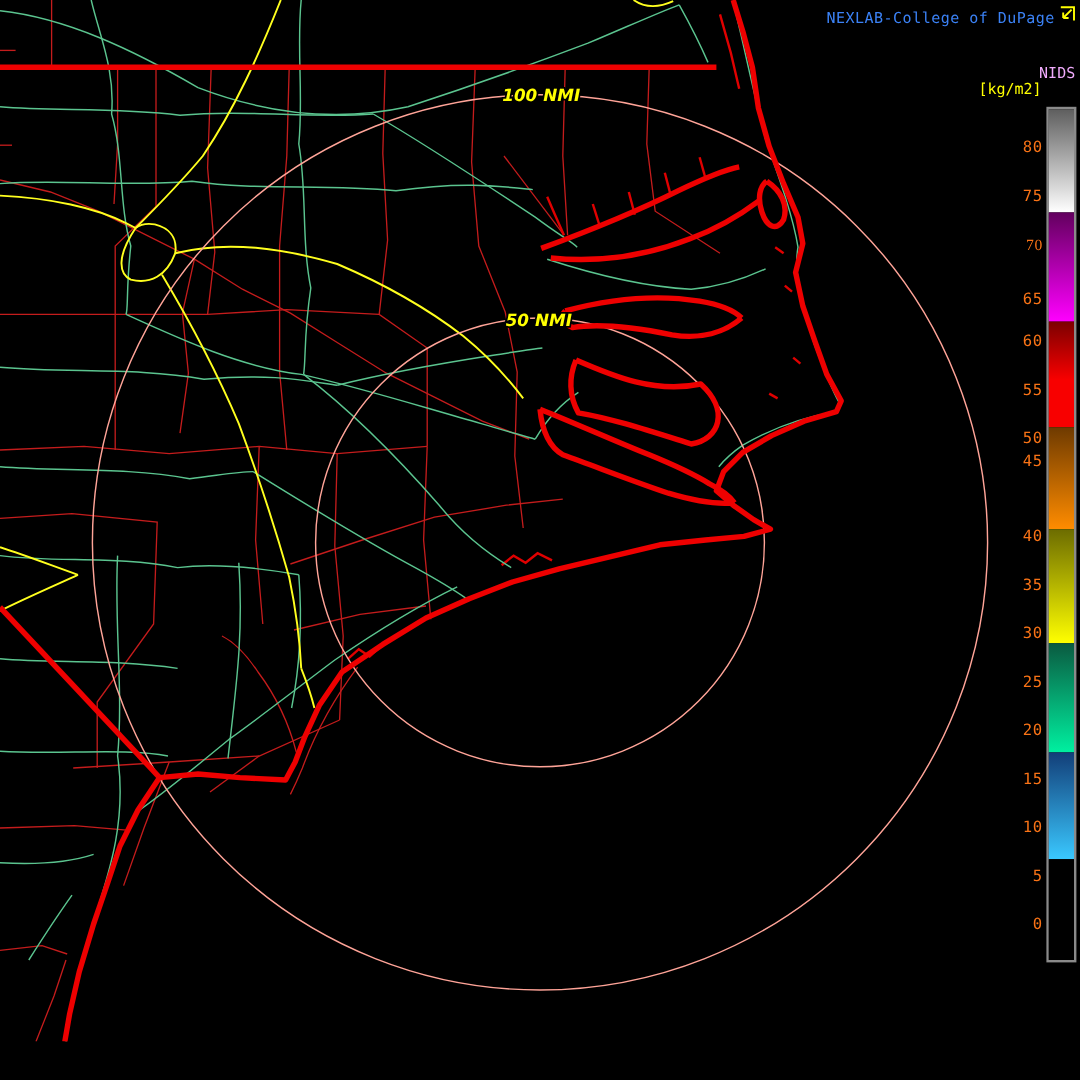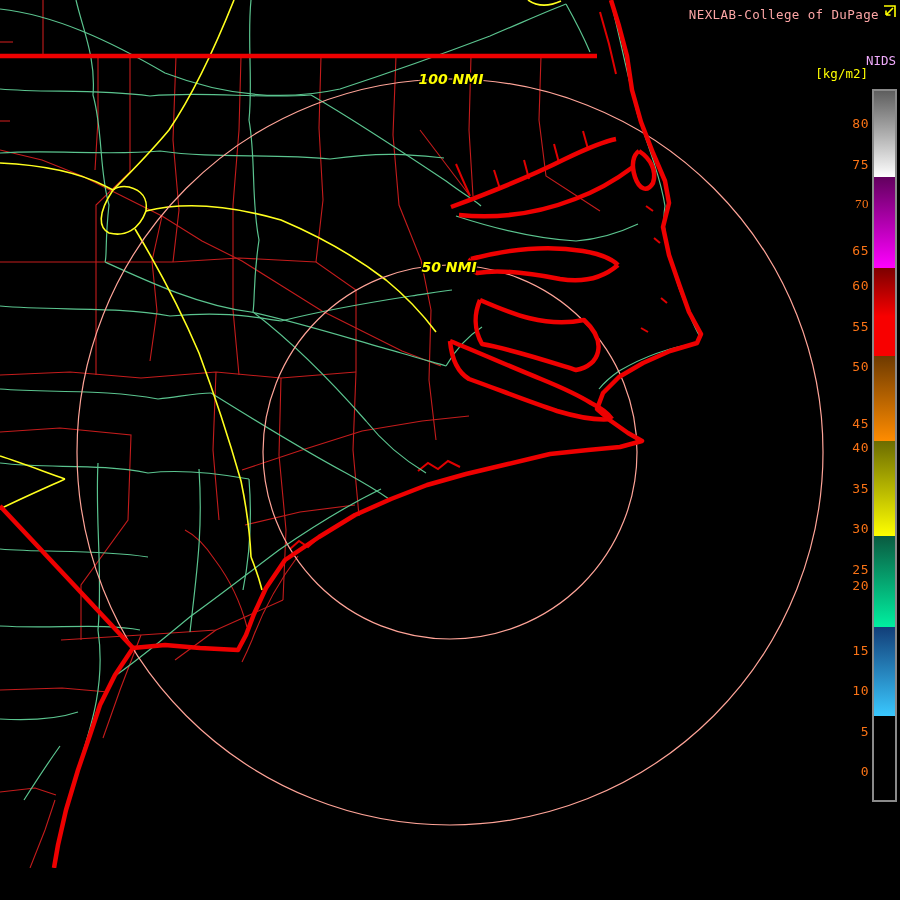--- a/index.html
+++ b/index.html
@@ -1,19 +1,19 @@
 <!DOCTYPE html>
 <html><head>
 <meta charset="utf-8">
 <style>
   html,body{margin:0;padding:0;background:#000;}
   #stage{position:relative;width:900px;height:900px;background:#000;overflow:hidden;
          font-family:"DejaVu Sans Mono","Liberation Mono",monospace;}
   #mapsvg{position:absolute;left:0;top:0;}
-  #credit{position:absolute;top:7px;right:21px;font-size:12.5px;letter-spacing:.4px;color:#fca5a5;white-space:pre;}
+  #credit{position:absolute;top:7px;right:21px;font-size:12.5px;letter-spacing:.4px;color:#3b82f6;white-space:pre;}
   #logo{position:absolute;top:4px;right:3px;}
   #nids{position:absolute;top:53px;right:4px;font-size:12.5px;color:#f0abfc;text-align:center;}
   #units{position:absolute;top:66px;right:32px;font-size:12.5px;color:#ffff00;}
   #bar{position:absolute;left:872px;top:89px;width:21px;height:709px;border:2px solid #8a8a8a;background:#000;}
   #bar .seg{position:absolute;left:0;width:21px;}
   #ticks .tick{position:absolute;right:31px;transform:translateY(-50%);font-size:13px;color:#f97316;letter-spacing:.5px;}
   #caption{position:absolute;left:160px;top:882px;font-size:13px;letter-spacing:1.8px;color:#f2f2f2;white-space:pre;}
   .ringlabel{font:italic bold 14px "DejaVu Sans",sans-serif;fill:#ffff00;paint-order:stroke;stroke:#000;stroke-width:3px;}
 </style>
 </head>
@@ -156,25 +156,25 @@
       <div class="seg" style="top: 625px; height: 84px; background: rgb(0, 0, 0);"></div>
     </div>
   <div id="ticks">
       <div class="tick" style="top: 123px;">80</div>
       <div class="tick" style="top: 163.5px;">75</div>
       <div class="tick" style="top: 204px; font-family: Liberation Serif, serif;">70</div>
       <div class="tick" style="top: 250px;">65</div>
       <div class="tick" style="top: 285px;">60</div>
       <div class="tick" style="top: 325.5px;">55</div>
       <div class="tick" style="top: 366px;">50</div>
-      <div class="tick" style="top: 423px;">45</div>
+      <div class="tick" style="top: 385px;">45</div>
       <div class="tick" style="top: 447px;">40</div>
       <div class="tick" style="top: 487.5px;">35</div>
       <div class="tick" style="top: 528px; margin-left: 15px;">30</div>
       <div class="tick" style="top: 568.5px;">25</div>
-      <div class="tick" style="top: 585px; text-align: center;">20</div>
+      <div class="tick" style="top: 609px; text-align: center;">20</div>
       <div class="tick" style="top: 649.5px;">15</div>
       <div class="tick" style="top: 690px;">10</div>
       <div class="tick" style="top: 730.5px;">5</div>
       <div class="tick" style="top: 771px;">0</div>
     </div>
 
 </div>
 
 </body></html>

